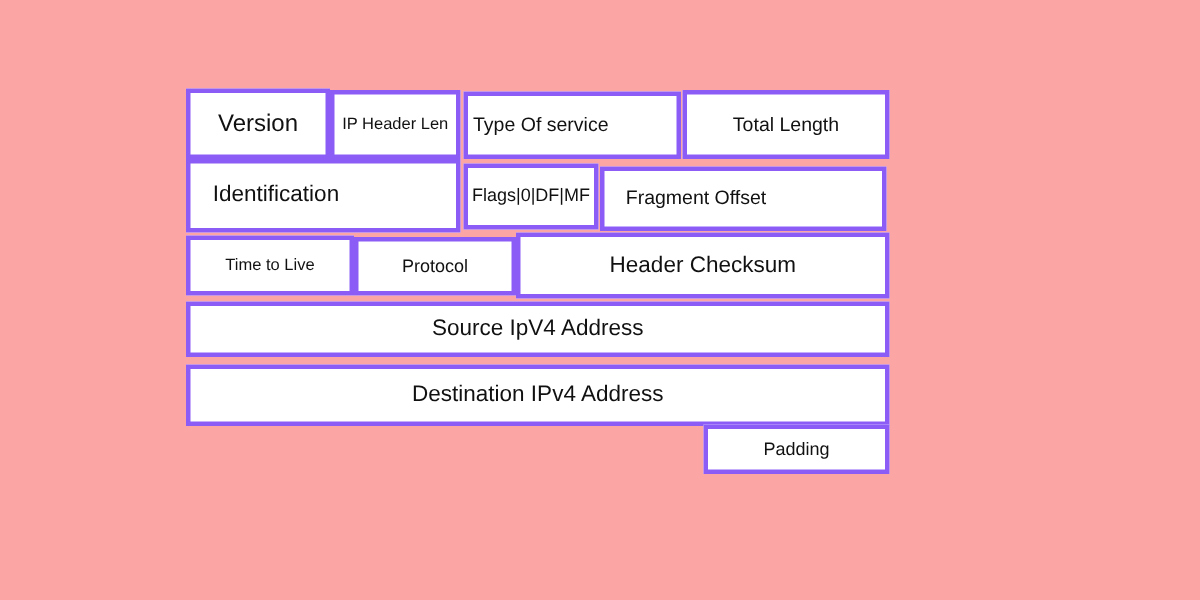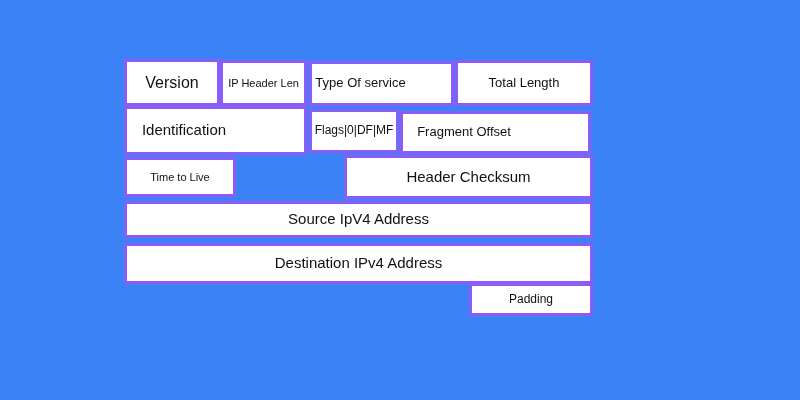--- a/index.html
+++ b/index.html
@@ -5,21 +5,21 @@
   html, body { margin: 0; padding: 0; }
   body {
     width: 800px; height: 400px;
     background: #ffffff;
     font-family: "Liberation Sans", "DejaVu Sans", sans-serif;
     overflow: hidden;
   }
   #stage {
     position: relative;
     width: 800px; height: 400px;
-    background: #3b82f6;
+    background: #fca5a5;
   }
   .cell {
     position: absolute;
     box-sizing: border-box;
     border: 3px solid #8b5cf6;
     background: #ffffff;
     color: #111111;
     display: flex;
     align-items: center;
     justify-content: center;
@@ -66,20 +66,21 @@
   <div class="cell fs16 b-version">Version</div>
   <div class="cell fs13 lean-a b-tos">Type Of service</div>
   <div class="cell fs11 b-iphdrlen">IP Header Len</div>
   <div class="cell fs13 lean-b b-totlen">Total Length</div>
 
   <div class="cell fs15 lean-c b-ident">Identification</div>
   <div class="cell fs12 b-flags">Flags|0|DF|MF</div>
   <div class="cell fs13 lean-c b-fragoff">Fragment Offset</div>
 
   <div class="cell fs11 b-ttl">Time to Live</div>
+  <div class="cell fs12 b-proto">Protocol</div>
   <div class="cell fs15 b-hdrchk">Header Checksum</div>
 
   <div class="cell fs15 b-src">Source IpV4 Address</div>
 
   <div class="cell fs15 b-dst">Destination IPv4 Address</div>
 
   <div class="cell fs12 b-padding">Padding</div>
 
 </div>
 

